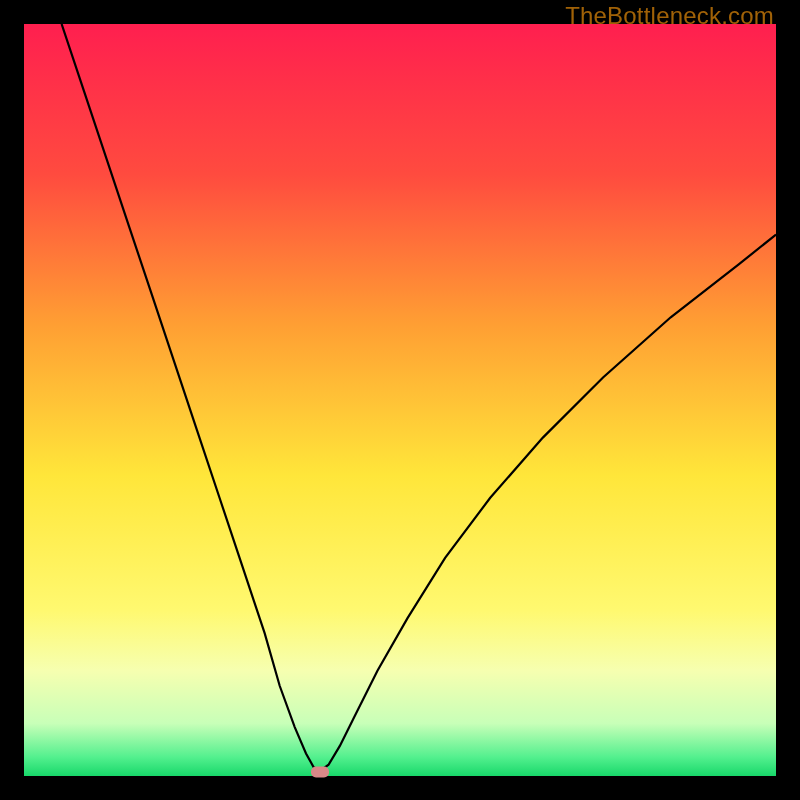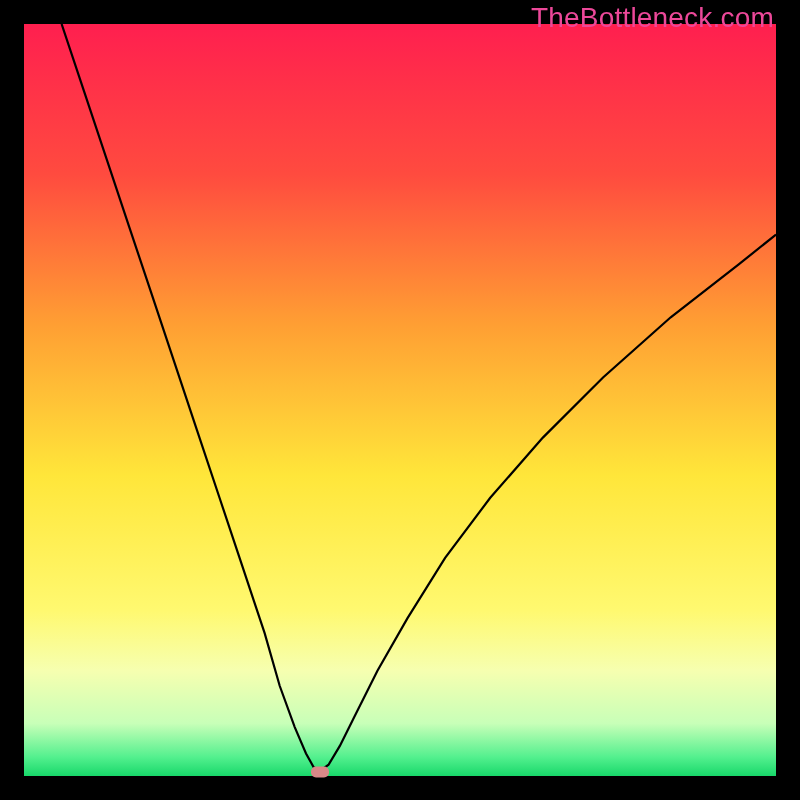--- a/index.html
+++ b/index.html
@@ -23,22 +23,22 @@
     position: absolute;
     left: 0;
     top: 0;
     width: 752px;
     height: 752px;
   }
   .watermark {
     position: absolute;
     top: 2px;
     right: 26px;
-    color: #ec4899;
-    font-size: 28px;
+    color: #a16207;
+    font-size: 24px;
     font-weight: 400;
     letter-spacing: 0.2px;
     font-family: Arial, Helvetica, sans-serif;
   }
   .marker {
     position: absolute;
     width: 18px;
     height: 11px;
     background: #d98888;
     border-radius: 5px;

